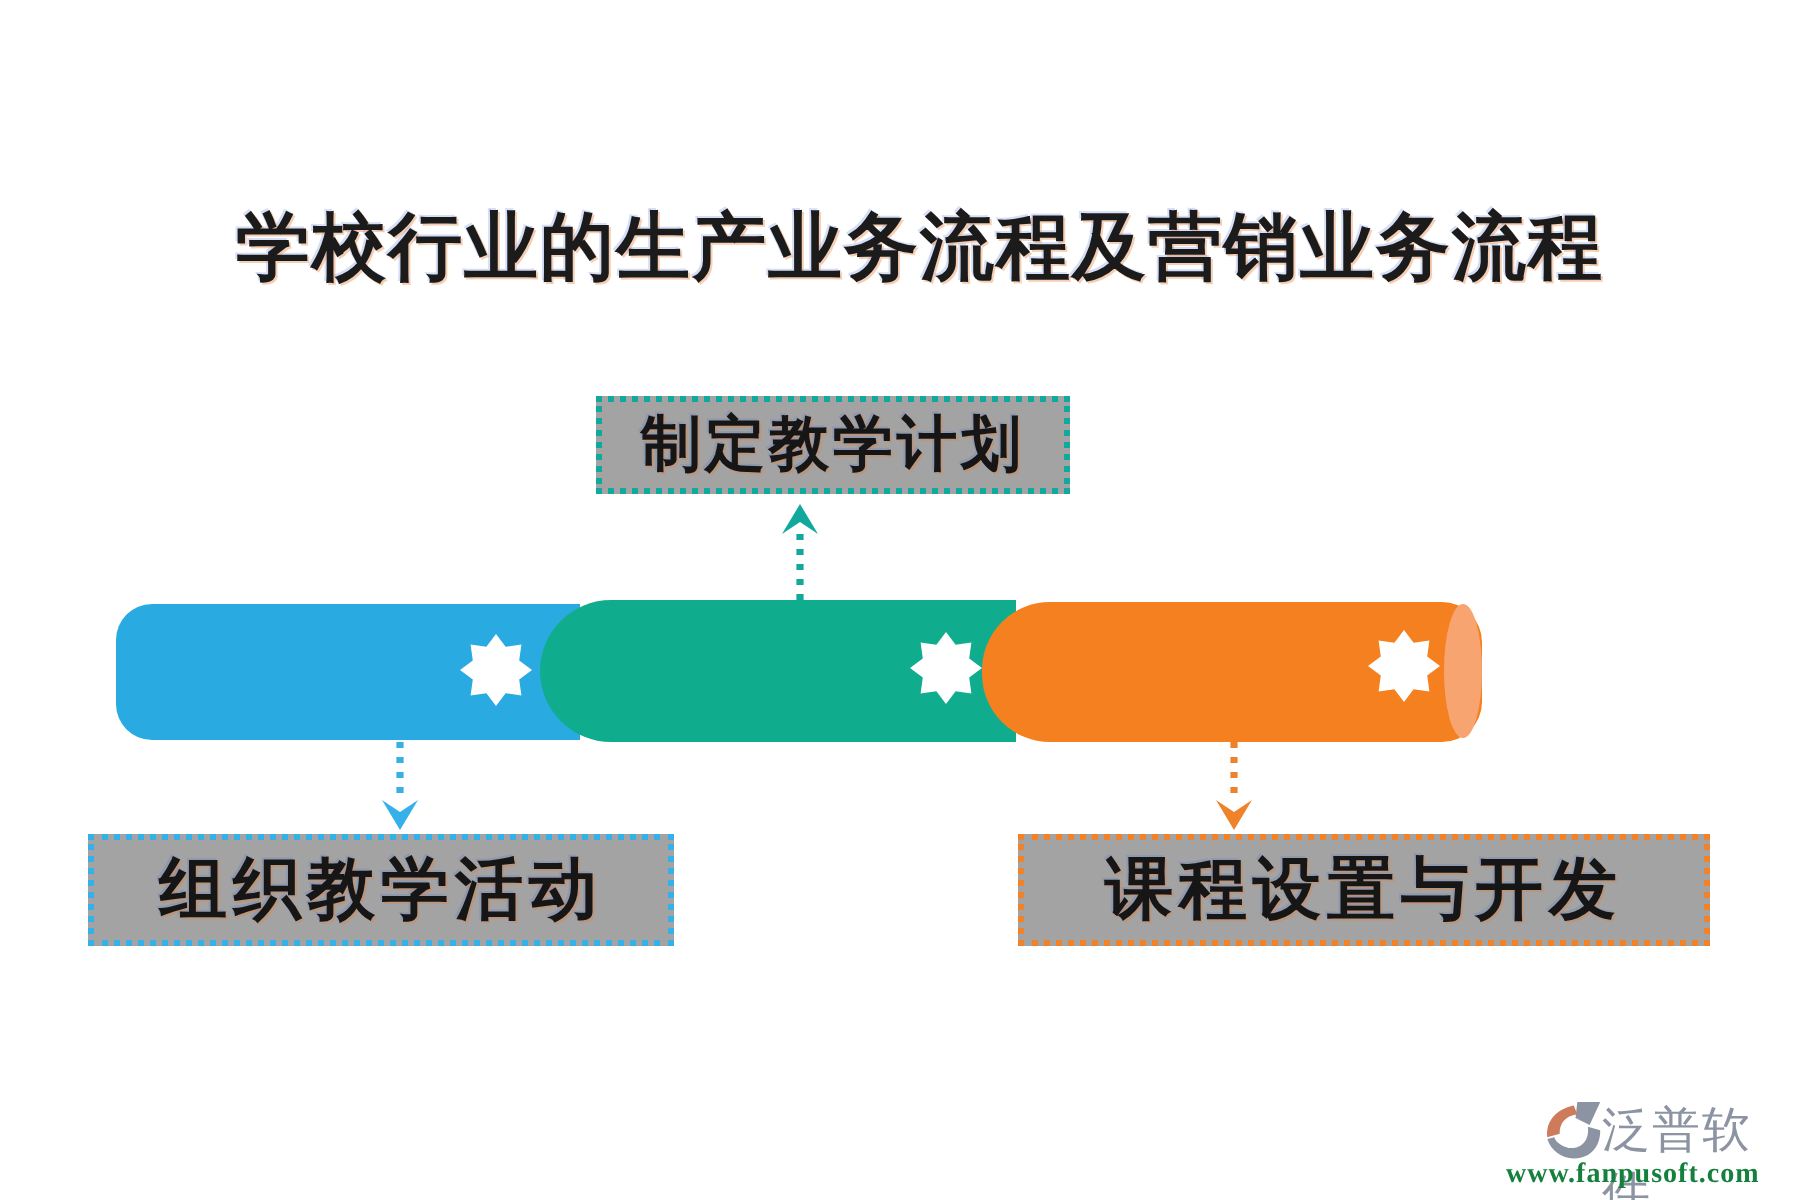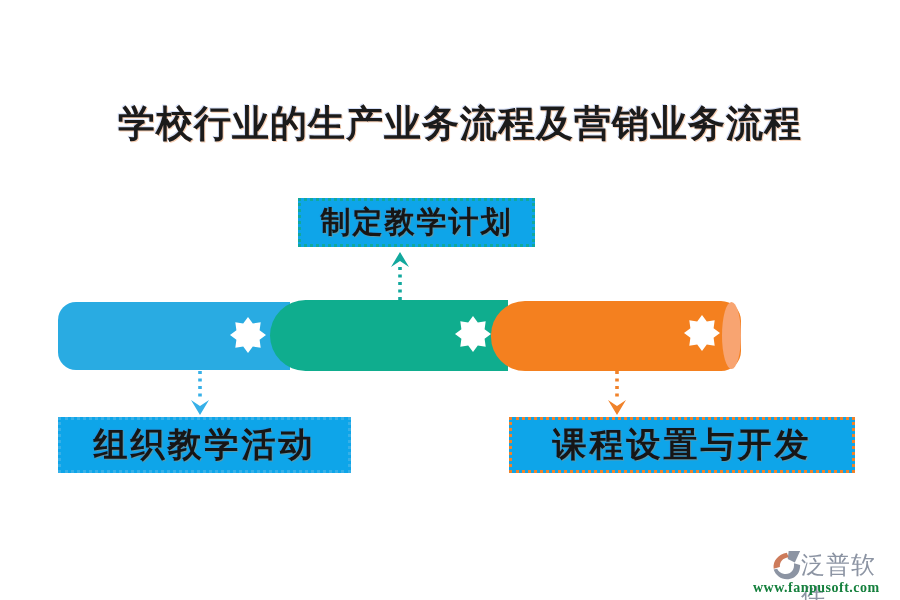--- a/index.html
+++ b/index.html
@@ -12,31 +12,31 @@
   
   .title{
     left:0;right:0;top:99px;text-align:center;
     font-size:37px;font-weight:700;color:#1b1b1b;letter-spacing:1px;
     transform:translateX(10px);
     text-shadow:1px 1px 0 rgba(231,126,54,.38), -1px -1px 0 rgba(70,110,220,.22);
     white-space:nowrap;
   }
   
   .step-box{
-    box-sizing:border-box;background:#0ea5e9;
+    box-sizing:border-box;background:#a3a3a3;
     display:flex;align-items:center;justify-content:center;
     color:#161616;white-space:nowrap;
     text-shadow:1px 1px 0 rgba(231,126,54,.35), -1px -1px 0 rgba(70,110,220,.2);
   }
   .box-plan{
     left:298px;top:198px;width:237px;height:49px;
     border:3px dotted #12a89d;font-size:30px;letter-spacing:2px;font-weight:600;
   }
   .box-activity{
-    left:58px;top:417px;width:293px;height:56px;
+    left:44px;top:417px;width:293px;height:56px;
     border:3px dotted #36b0e8;font-size:34px;letter-spacing:3px;font-weight:600;
   }
   .box-course{
     left:509px;top:417px;width:346px;height:56px;
     border:3px dotted #f0822a;font-size:34px;letter-spacing:3px;font-weight:600;text-align:right;
   }
   
   .seg{box-sizing:border-box;}
   .seg-blue{
     left:58px;top:302px;width:232px;height:68px;background:#29abe2;

